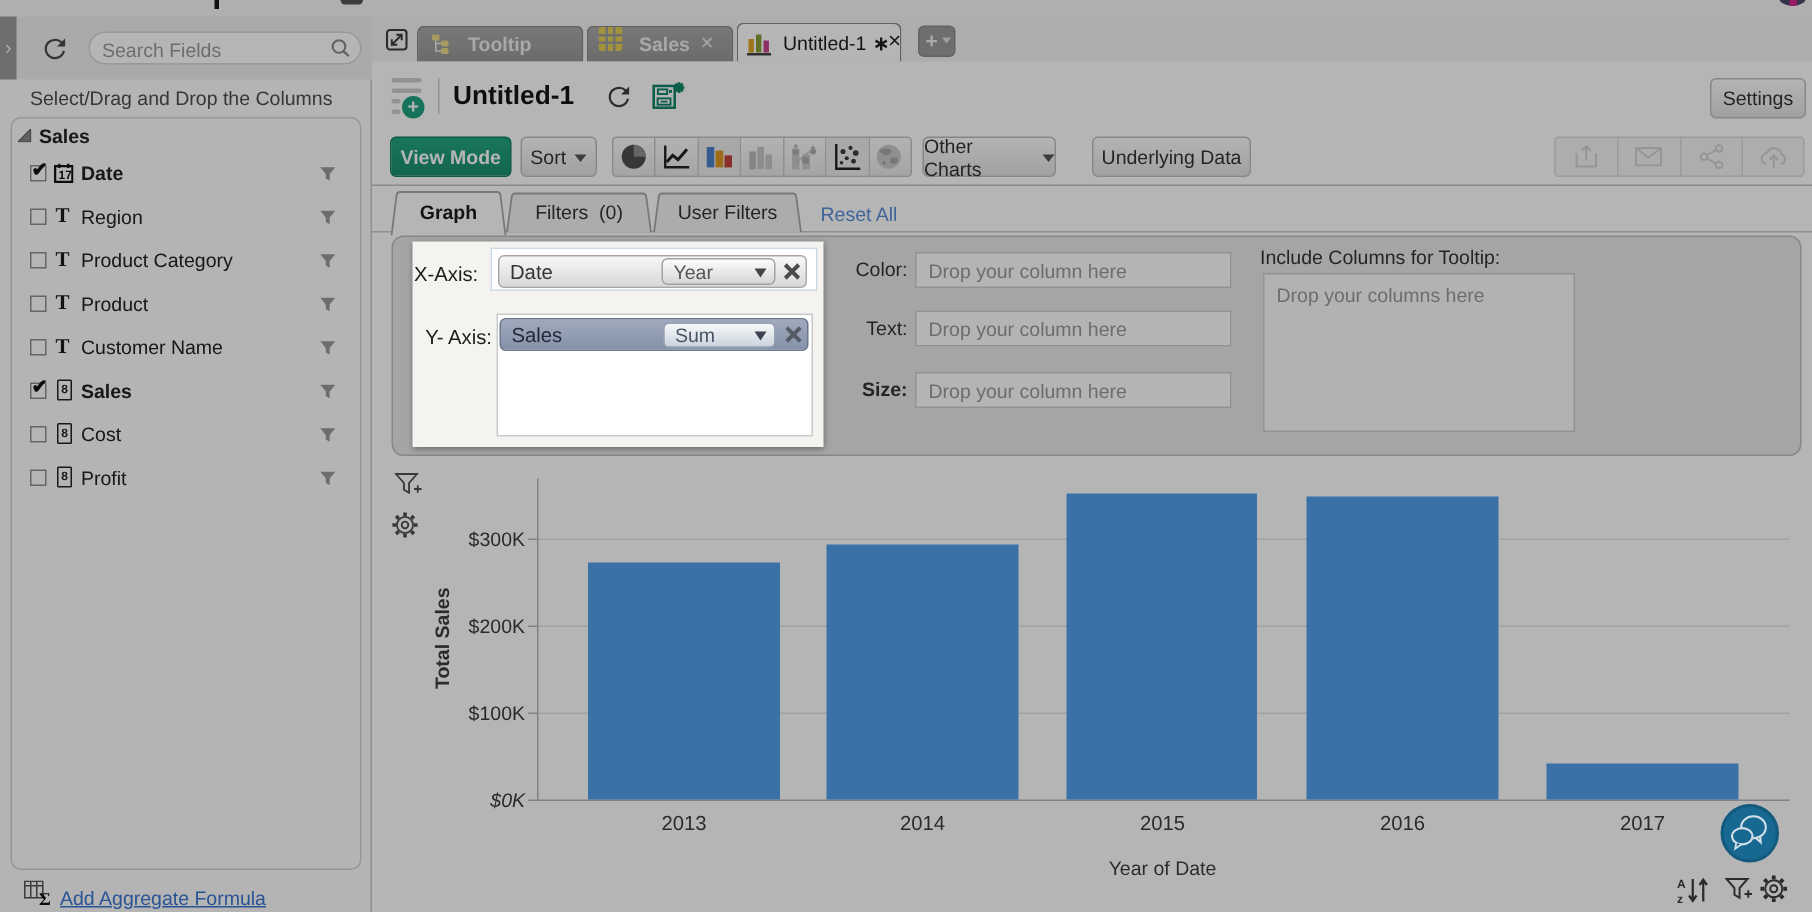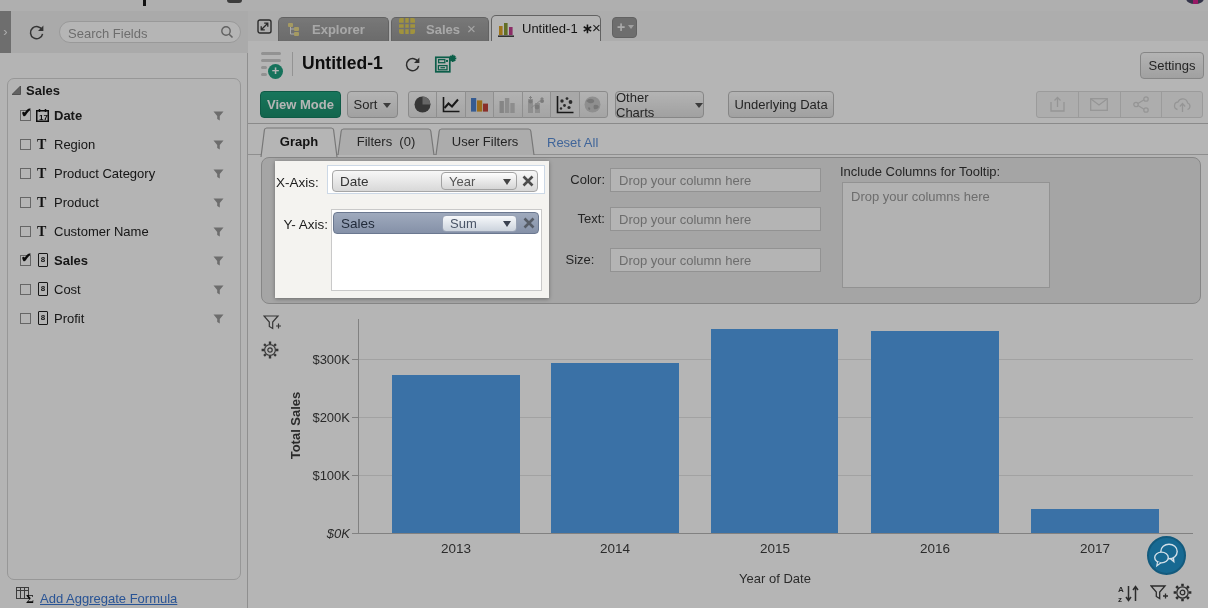--- a/index.html
+++ b/index.html
@@ -45,20 +45,21 @@
       <path d="M15.4 1.6 L15.4 7 L10 7 Z" fill="#4a4a4a"></path>
     </svg>
 
     <div class="abs" style="left:59px;top:10px;width:182px;height:22px;background:#fff;border:1px solid #d8d8d8;border-radius:11px;"></div>
     <div class="abs" style="left:68px;top:15px;font-size:13px;color:#9a9a9a;">Search Fields</div>
     <svg class="abs" style="left:220px;top:14px;" width="14" height="14" viewBox="0 0 14 14">
       <circle cx="6" cy="6" r="4.2" fill="none" stroke="#8a8a8a" stroke-width="1.4"></circle>
       <line x1="9.2" y1="9.2" x2="12.5" y2="12.5" stroke="#8a8a8a" stroke-width="1.6"></line>
     </svg>
 
+    <div class="abs" style="left:20px;top:47px;font-size:13px;color:#4d4d4d;">Select/Drag and Drop the Columns</div>
 
     <div class="abs" style="left:7px;top:67px;width:234px;height:502px;background:#fdfdfd;border:1px solid #d5d5d5;border-radius:7px;"></div>
 
     <svg class="abs" style="left:12px;top:75px;" width="9" height="9" viewBox="0 0 9 9">
         <polygon points="8.5,0 8.5,8.5 0,8.5" fill="#8a8a8a" stroke="#5f5f5f" stroke-width="0.8"></polygon>
       </svg>
     <div class="abs" style="left:26px;top:72px;font-size:13px;font-weight:bold;color:#222;">Sales</div>
     <div id="fieldlist">
 
       <div class="cb" style="top:99px;">
@@ -146,21 +147,21 @@
         <path d="M4 11 L11 4 M4.2 7.2 V10.8 H7.8 M10.8 7.8 V4.2 H7.2" fill="none" stroke="#3d3d3d" stroke-width="1.3"></path>
       </svg>
 
       <div class="abs" style="left:30px;top:6px;width:111px;height:24px;background:linear-gradient(#a9a9a9,#979797);border:1px solid #8a8a8a;border-bottom:none;border-radius:5px 5px 0 0;"></div>
       <svg class="abs" style="left:39px;top:11px;" width="15" height="15" viewBox="0 0 15 15">
         <rect x="1" y="1" width="5" height="4" rx="1" fill="#e8d98a"></rect>
         <rect x="7" y="5" width="5" height="4" rx="1" fill="#e8d98a"></rect>
         <rect x="7" y="10" width="5" height="4" rx="1" fill="#e8d98a"></rect>
         <path d="M3.5 5 V12 H7 M3.5 7 H7" fill="none" stroke="#efefef" stroke-width="1"></path>
       </svg>
-      <div class="abs" style="left:64px;top:11px;font-size:13px;font-weight:bold;color:#ededed;">Explorer</div>
+      <div class="abs" style="left:64px;top:11px;font-size:13px;font-weight:bold;color:#ededed;">Tooltip</div>
 
       <div class="abs" style="left:143px;top:6px;width:98px;height:24px;background:linear-gradient(#a9a9a9,#979797);border:1px solid #8a8a8a;border-bottom:none;border-radius:5px 5px 0 0;"></div>
       <svg class="abs" style="left:151px;top:7px;" width="16" height="16" viewBox="0 0 16 16">
         <rect x="0" y="0" width="16" height="16" rx="2" fill="#e3cf56"></rect>
         <path d="M5.5 0 V16 M10.5 0 V16 M0 5.5 H16 M0 10.5 H16" stroke="#9e9e9e" stroke-width="1.6"></path>
       </svg>
       <div class="abs" style="left:178px;top:11px;font-size:13px;font-weight:bold;color:#ededed;">Sales</div>
       <div class="abs" style="left:219px;top:9px;font-size:15px;color:#e8e8e8;">×</div>
 
       <div class="abs" style="left:243px;top:4px;width:110px;height:26px;background:#fff;border:1px solid #8a8a8a;border-bottom:none;border-radius:5px 5px 0 0;"></div>
@@ -305,21 +306,21 @@
         <path d="M1 30 L4.4 3 Q4.7 1 6.7 1 H71.3 Q73.3 1 73.6 3 L77 30" fill="#ffffff" stroke="#a8a8a8" stroke-width="1.2"></path>
         <text x="39" y="19" font-size="13" font-weight="bold" fill="#1a1a1a" text-anchor="middle" font-family="Liberation Sans">Graph</text>
       </svg>
       <div class="abs" style="left:299px;top:124px;font-size:13px;color:#5a8ed8;">Reset All</div>
     </div>
 
     <div id="droppanel">
       <div class="abs" style="left:13px;top:146px;width:940px;height:147px;background:#e9e9e9;border:1px solid #bdbdbd;border-radius:8px;"></div>
       <div class="abs" style="left:307px;top:161px;width:50px;height:16px;font-size:13px;color:#333;text-align:right;">Color:</div>
       <div class="abs" style="left:307px;top:200px;width:50px;height:16px;font-size:13px;color:#333;text-align:right;">Text:</div>
-      <div class="abs" style="left:307px;top:241px;width:50px;height:16px;font-size:13px;color:#333;text-align:center;">Size:</div>
+      <div class="abs" style="left:307px;top:241px;width:50px;height:16px;font-size:13px;color:#333;text-align:right;font-weight:bold;">Size:</div>
       <div class="abs" style="left:362px;top:157px;width:211px;height:24px;background:#fdfdfd;border:1px solid #cdcdcd;color:#999;font-size:13px;line-height:23px;padding-left:8px;">Drop your column here</div>
       <div class="abs" style="left:362px;top:196px;width:211px;height:24px;background:#fdfdfd;border:1px solid #cdcdcd;color:#999;font-size:13px;line-height:23px;padding-left:8px;">Drop your column here</div>
       <div class="abs" style="left:362px;top:237px;width:211px;height:24px;background:#fdfdfd;border:1px solid #cdcdcd;color:#999;font-size:13px;line-height:23px;padding-left:8px;">Drop your column here</div>
       <div class="abs" style="left:592px;top:153px;font-size:13px;color:#333;">Include Columns for Tooltip:</div>
       <div class="abs" style="left:594px;top:171px;width:208px;height:106px;background:#fbfbfb;border:1px solid #cdcdcd;color:#999;font-size:13px;padding:6px 0 0 8px;">Drop your columns here</div>
     </div>
 
     <div id="chart">
 
       <svg class="abs" style="left:15px;top:304px;" width="19" height="17" viewBox="0 0 19 17">

